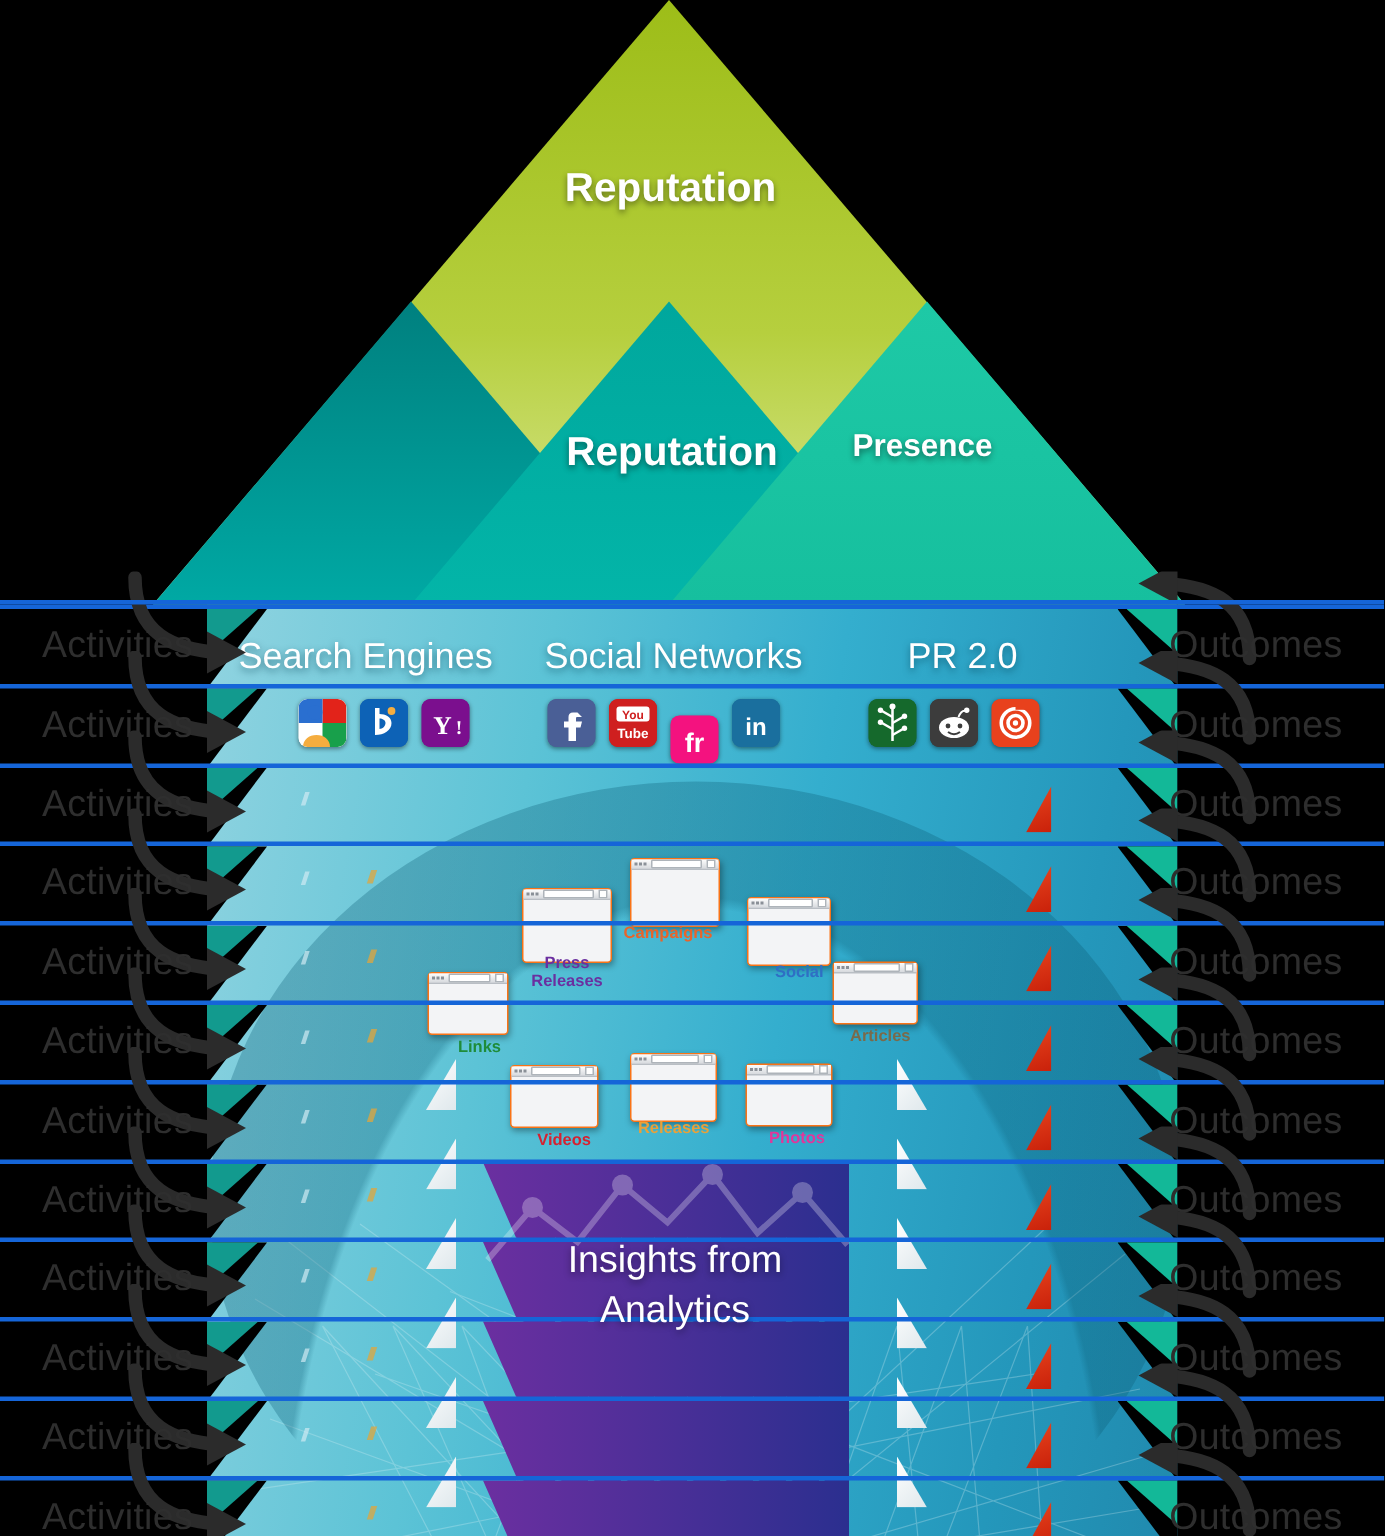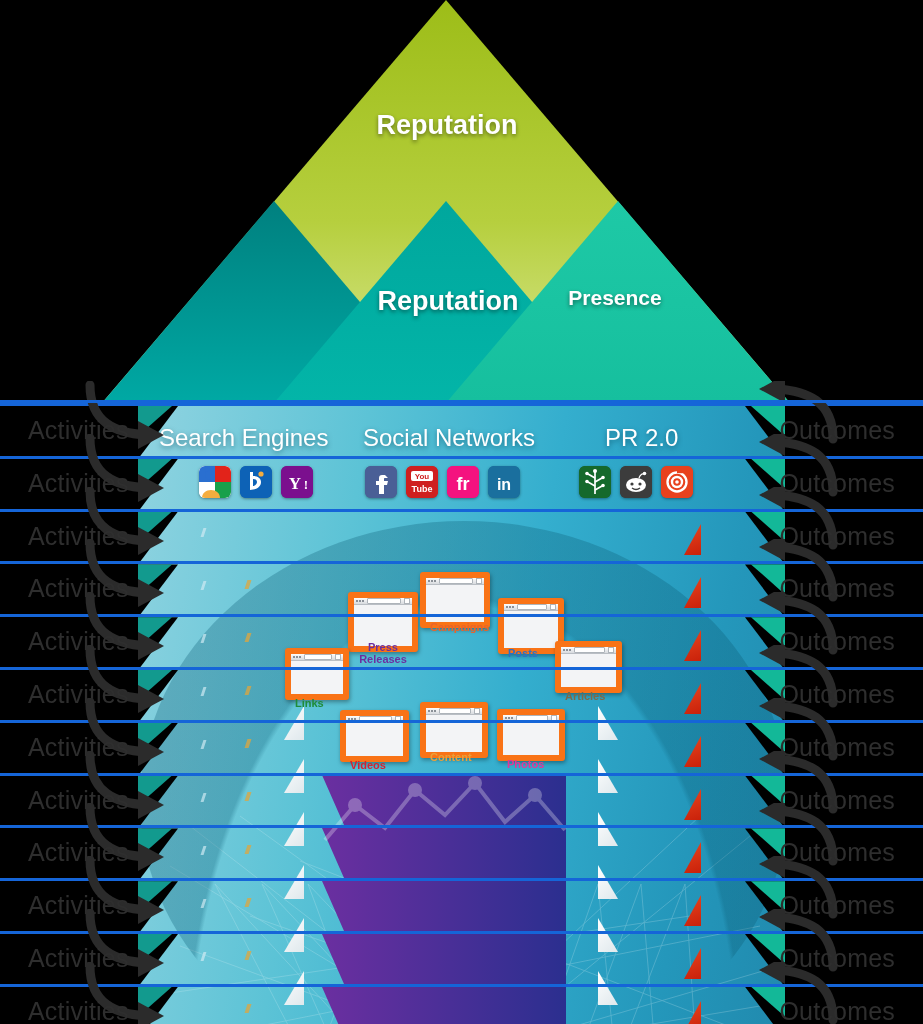--- a/index.html
+++ b/index.html
@@ -69,23 +69,23 @@
     box-shadow:0 1px 3px rgba(0,0,0,.4);
     display:flex;align-items:center;justify-content:center;
     color:#fff;font-weight:bold;font-size:19px;overflow:hidden;
   }
 
   
   .arc{position:absolute;border-radius:50%;}
 
   
   .card{
-    position:absolute;background:#f3f4f6;border:6px solid #f97316;
+    position:absolute;background:#f3f4f6;border:1px solid #f97316;
     border-radius:3px;box-shadow:1px 2px 4px rgba(0,0,0,.35);
-    display:flex;flex-direction:column;align-items:flex-start;gap:33px;
+    display:flex;flex-direction:column;align-items:flex-end;gap:33px;
   }
   .card .bar{
     width:100%;height:9px;
     background:linear-gradient(#fdfdfd,#d7dade);
     border-bottom:1px solid #b9bec4;
     display:flex;align-items:center;gap:1px;padding:0 2px;box-sizing:border-box;
   }
   .card .dot{width:2px;height:2px;background:#8a9097;}
   .card .urlbar{flex:1;height:4px;margin:0 2px;background:#fff;border:1px solid #aeb4ba;border-radius:1px;}
   .card .dotR{width:4px;height:4px;border:1px solid #aeb4ba;background:#fff;}
@@ -162,20 +162,24 @@
           <path d="M322,1040 h244 v66 l-20,-16 v16 l-22,-16 v16 l-22,-16 v16 l-22,-16 v16 l-22,-16 v16 l-22,-16 v16 l-22,-16 v16 l-22,-16 v16 l-22,-16 v16 l-26,-16 z" fill="url(#gAn)"></path>
         </g>
         <g clip-path="url(#anClip)" opacity="0.28">
           <polyline points="325,840 355,805 385,828 415,790 445,815 475,783 505,822 535,795 565,830" fill="none" stroke="#ffffff" stroke-width="4"></polyline>
           <circle cx="355" cy="805" r="7" fill="#ffffff"></circle>
           <circle cx="415" cy="790" r="7" fill="#ffffff"></circle>
           <circle cx="475" cy="783" r="7" fill="#ffffff"></circle>
           <circle cx="535" cy="795" r="7" fill="#ffffff"></circle>
         </g>
       </svg></div>
+  <div id="an-title">
+    <div>Insights from</div>
+    <div>Analytics</div>
+  </div>
 
   <div id="decor" style="position: absolute; left: 0px; top: 0px; width: 923px; height: 1024px;">
       <div class="wtri l" style="left: 284px; top: 706px;"></div>
       <div class="wtri l" style="left: 284px; top: 759px;"></div>
       <div class="wtri l" style="left: 284px; top: 812px;"></div>
       <div class="wtri l" style="left: 284px; top: 865px;"></div>
       <div class="wtri l" style="left: 284px; top: 918px;"></div>
       <div class="wtri l" style="left: 284px; top: 971px;"></div>
       <div class="wtri r" style="left: 598px; top: 706px;"></div>
       <div class="wtri r" style="left: 598px; top: 759px;"></div>
@@ -235,21 +239,21 @@
         <div class="lbl" style="color: rgb(232, 100, 42);">Campaigns</div>
       </div>
       <div class="card" style="left: 498px; top: 598px; width: 54px; height: 44px;">
         <div class="bar">
           <span class="dot"></span>
           <span class="dot"></span>
           <span class="dot"></span>
           <span class="urlbar"></span>
           <span class="dotR"></span>
         </div>
-        <div class="lbl" style="color: rgb(47, 111, 196);">Posts</div>
+        <div class="lbl" style="color: rgb(47, 111, 196);">Social</div>
       </div>
       <div class="card" style="left: 555px; top: 641px; width: 55px; height: 40px;">
         <div class="bar">
           <span class="dot"></span>
           <span class="dot"></span>
           <span class="dot"></span>
           <span class="urlbar"></span>
           <span class="dotR"></span>
         </div>
         <div class="lbl" style="color: rgb(122, 106, 74);">Articles</div>
@@ -275,21 +279,21 @@
         <div class="lbl" style="color: rgb(212, 34, 49);">Videos</div>
       </div>
       <div class="card" style="left: 420px; top: 702px; width: 56px; height: 44px;">
         <div class="bar">
           <span class="dot"></span>
           <span class="dot"></span>
           <span class="dot"></span>
           <span class="urlbar"></span>
           <span class="dotR"></span>
         </div>
-        <div class="lbl" style="color: rgb(232, 161, 58);">Content</div>
+        <div class="lbl" style="color: rgb(232, 161, 58);">Releases</div>
       </div>
       <div class="card" style="left: 497px; top: 709px; width: 56px; height: 40px;">
         <div class="bar">
           <span class="dot"></span>
           <span class="dot"></span>
           <span class="dot"></span>
           <span class="urlbar"></span>
           <span class="dotR"></span>
         </div>
         <div class="lbl" style="color: rgb(224, 55, 155);">Photos</div>
@@ -334,21 +338,21 @@
           </svg>
         </div>
         <div class="sicon" title="youtube-icon" style="background: rgb(207, 31, 31); color: rgb(255, 255, 255);">
           <svg width="32" height="32" viewBox="0 0 32 32">
             <rect width="32" height="32" rx="5" fill="#cf1f1f"></rect>
             <rect x="5" y="5" width="22" height="10" rx="2" fill="#fff"></rect>
             <text x="16" y="13" font-family="Liberation Sans, sans-serif" font-size="8" font-weight="bold" fill="#cf1f1f" text-anchor="middle">You</text>
             <text x="16" y="26" font-family="Liberation Sans, sans-serif" font-size="9" font-weight="bold" fill="#fff" text-anchor="middle">Tube</text>
           </svg>
         </div>
-        <div class="sicon" title="flickr-icon" style="background: rgb(244, 18, 127); color: #000000;">
+        <div class="sicon" title="flickr-icon" style="background: rgb(244, 18, 127); color: #000000; margin-top: 11px;">
           <svg width="32" height="32" viewBox="0 0 32 32">
             <rect width="32" height="32" rx="5" fill="#f4127f"></rect>
             <text x="16" y="24" font-family="Liberation Sans, sans-serif" font-size="18" font-weight="bold" fill="#fff" text-anchor="middle">fr</text>
           </svg>
         </div>
         <div class="sicon" title="linkedin-icon" style="background: rgb(26, 111, 158); color: rgb(255, 255, 255);">
           <svg width="32" height="32" viewBox="0 0 32 32">
             <rect width="32" height="32" rx="5" fill="#1a6f9e"></rect>
             <text x="16" y="24" font-family="Liberation Sans, sans-serif" font-size="16" font-weight="bold" fill="#fff" text-anchor="middle">in</text>
           </svg>

